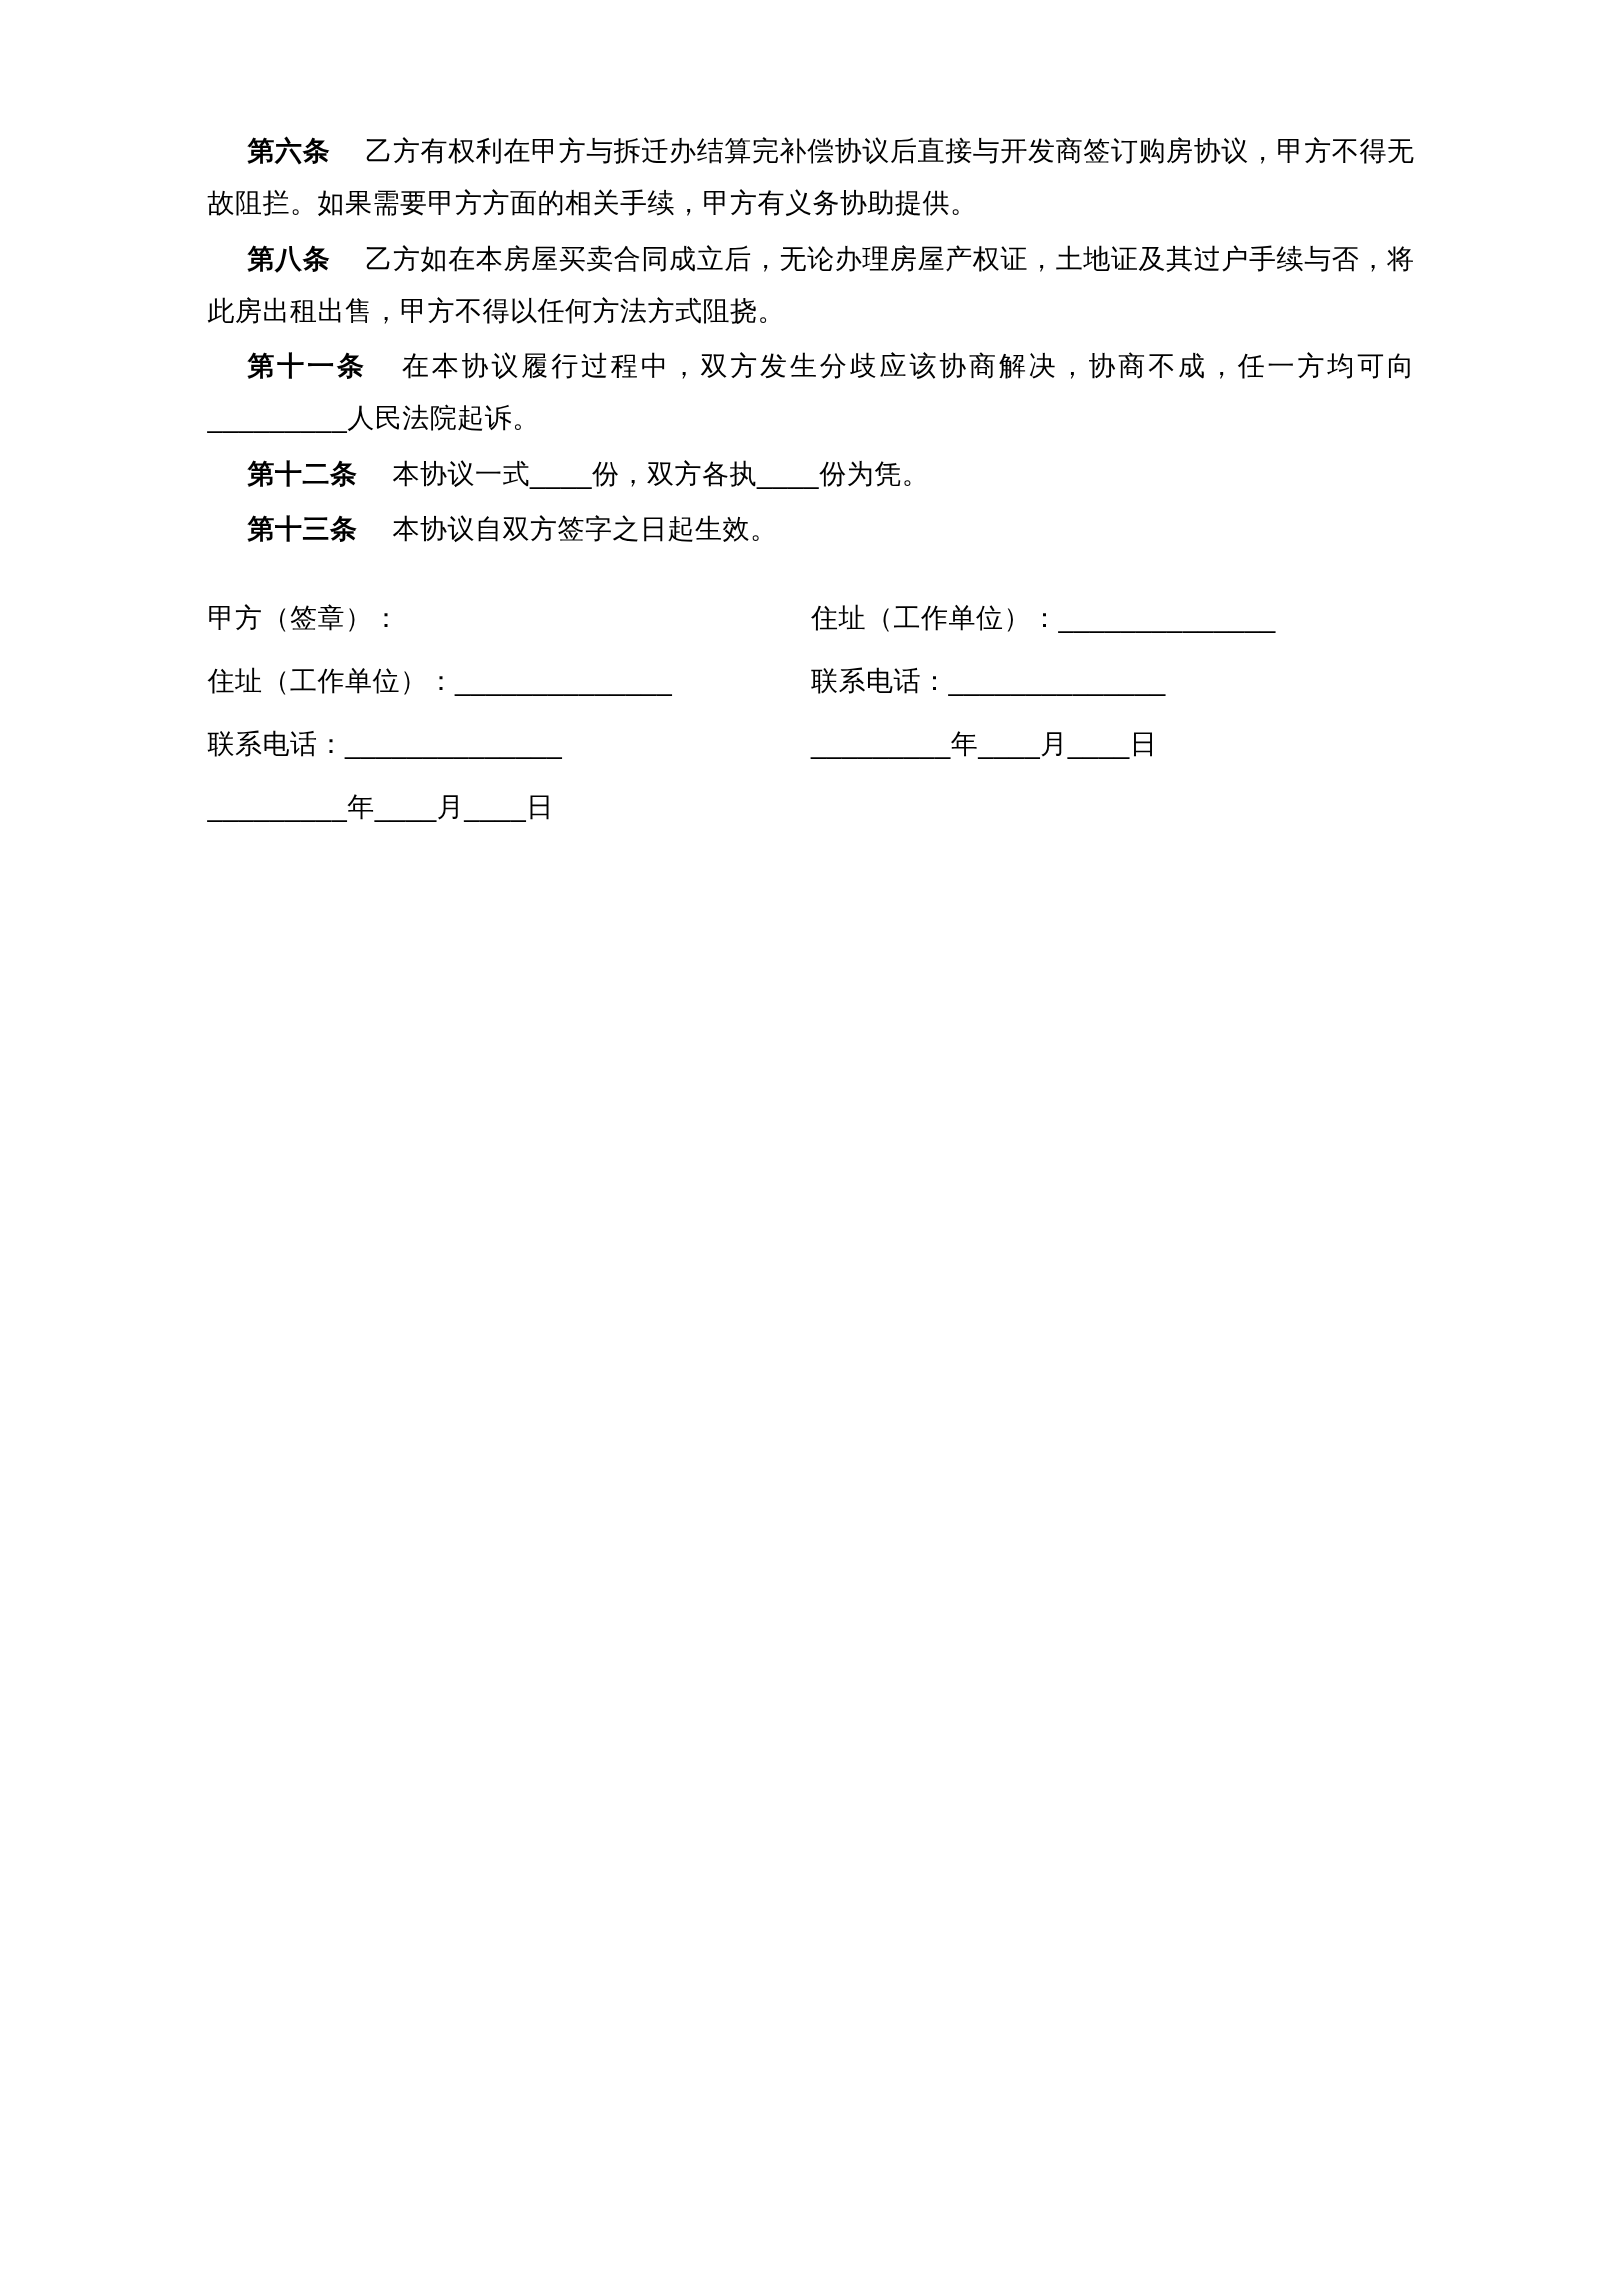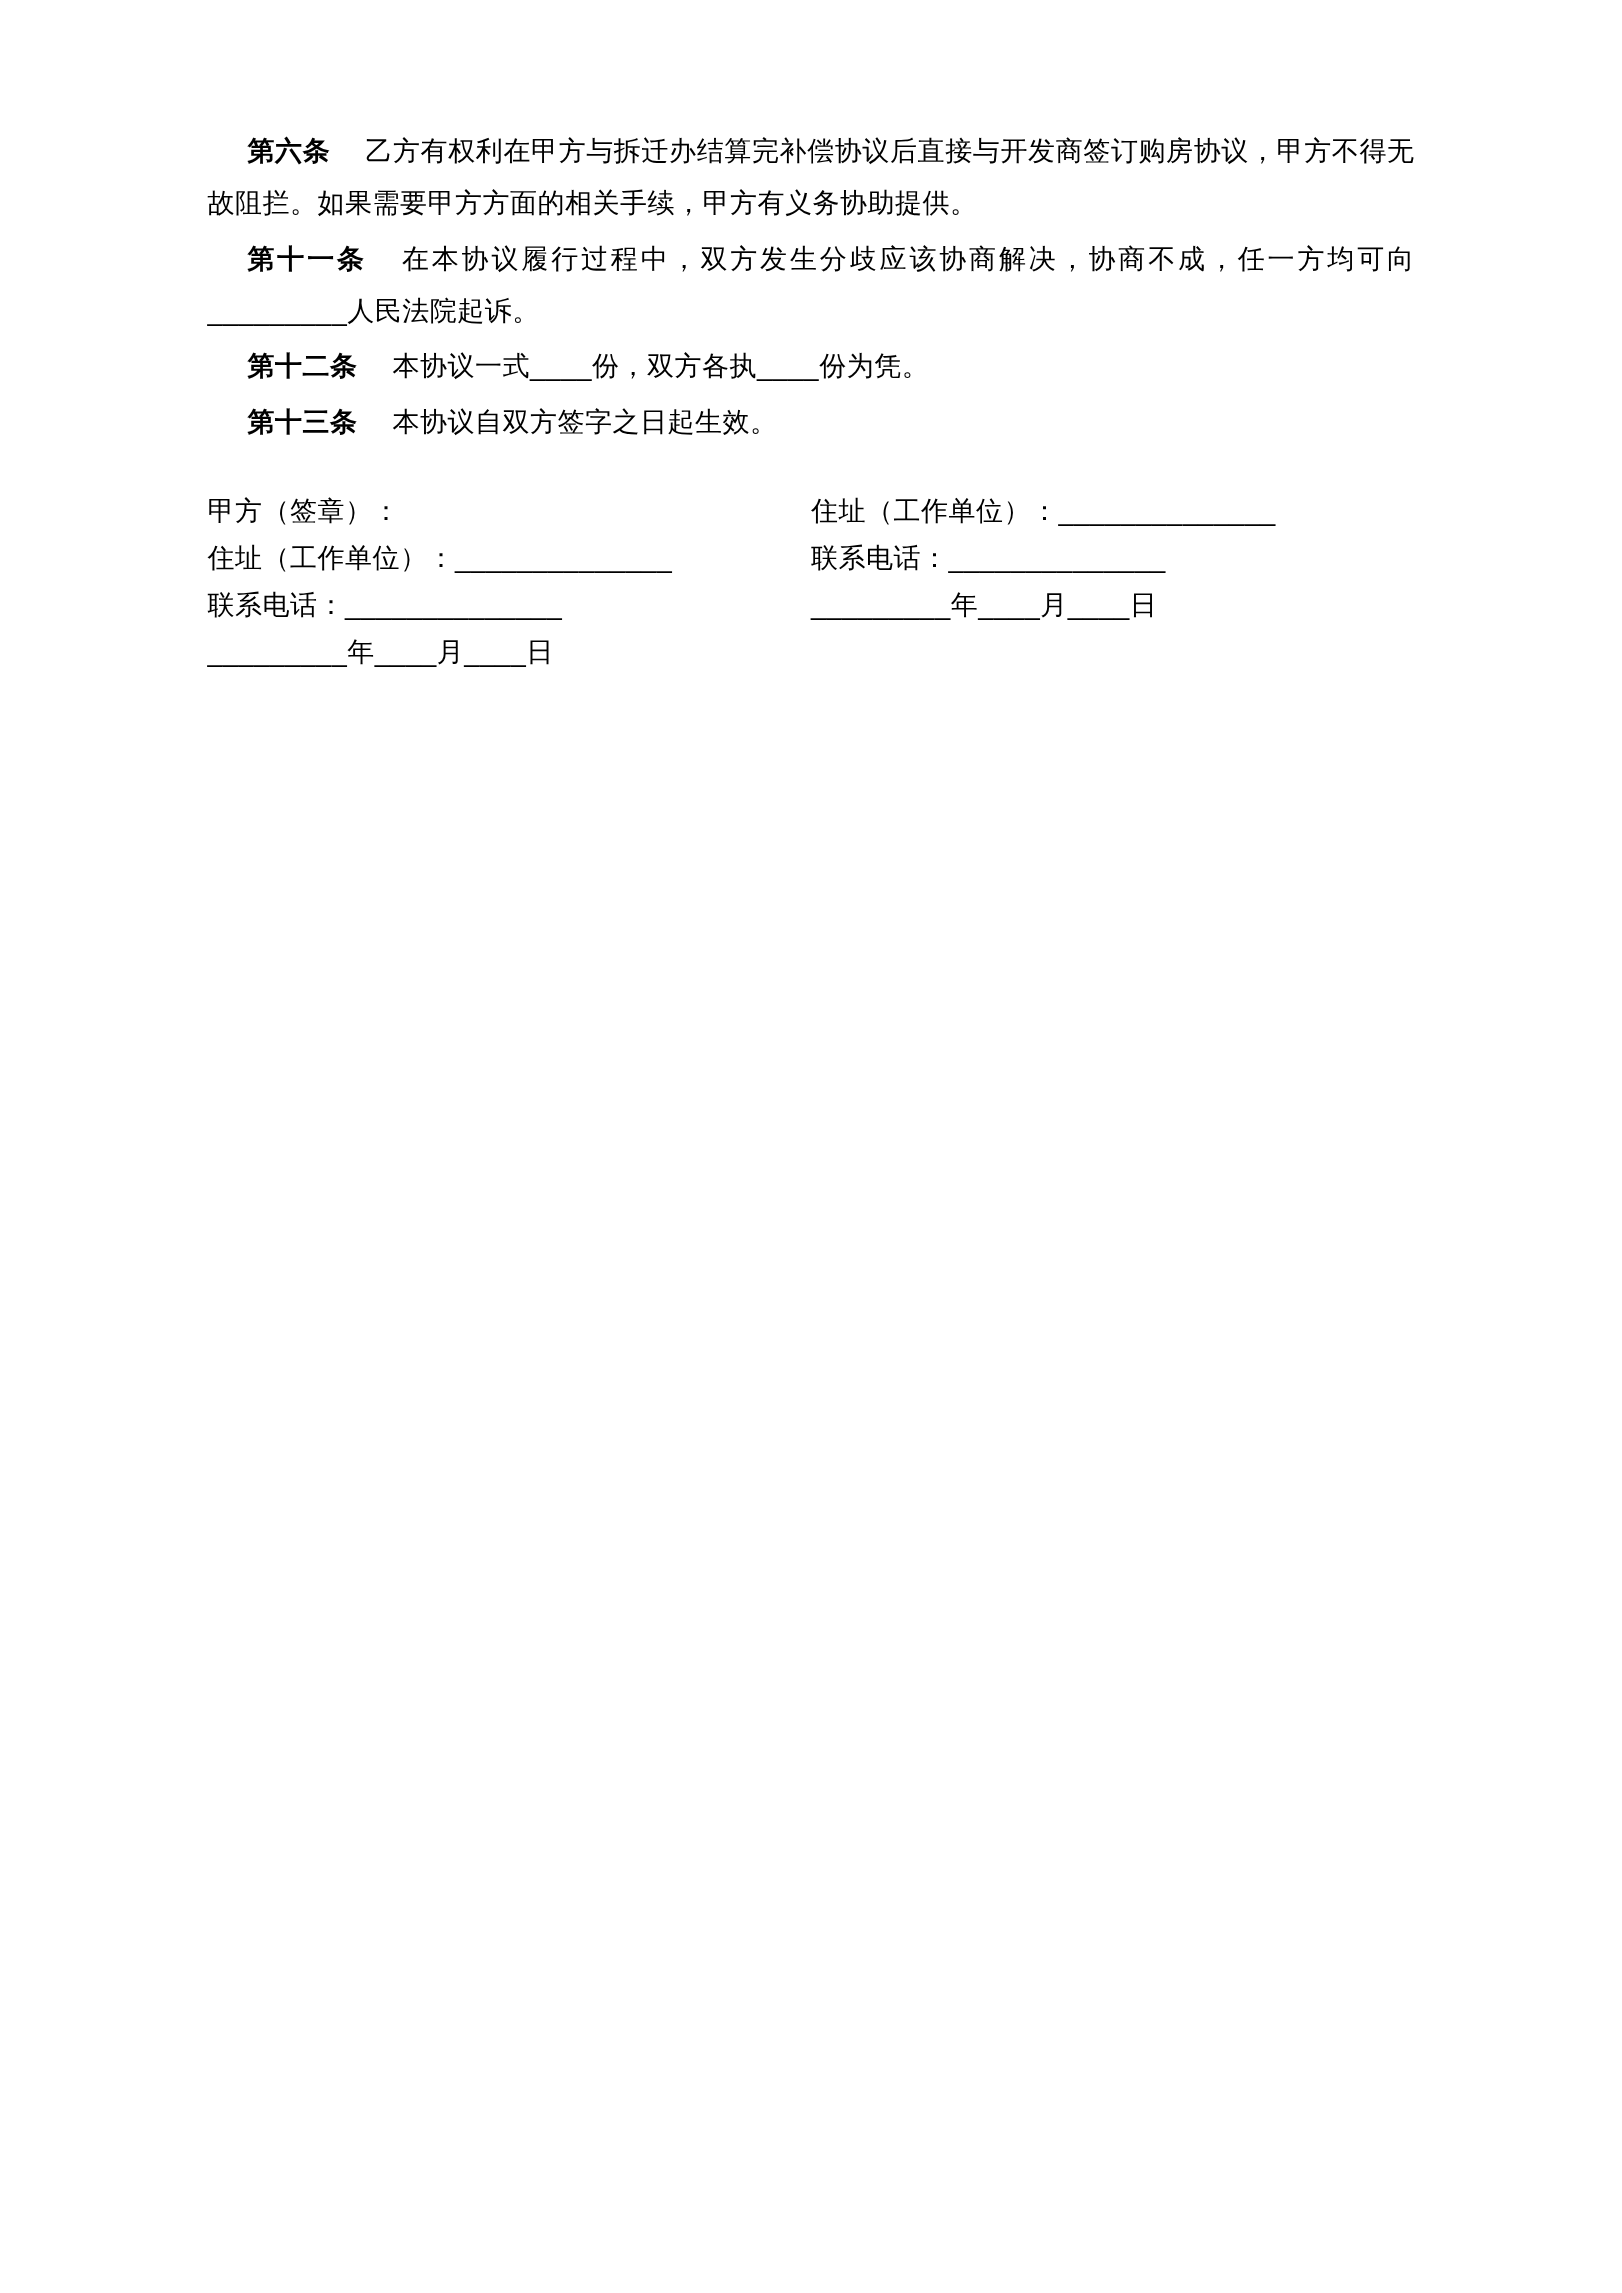--- a/index.html
+++ b/index.html
@@ -32,36 +32,38 @@
     .sig-block {
       display: flex;
       flex-direction: row;
       margin-top: 40px;
       width: 100%;
     }
     .sig-col {
       width: 50%;
       display: flex;
       flex-direction: column;
+      gap: 16px;
     }
     .sig-col p {
       line-height: 47px;
       white-space: nowrap;
       letter-spacing: 0.5px;
     }
   </style>
 </head>
 <body>
 
 <div class="page">
   <div class="body-text">
 
     <p class="para"><span class="article-label">第六条</span><span>乙方有权利在甲方与拆迁办结算完补偿协议后直接与开发商签订购房协议，甲方不得无故阻拦。如果需要甲方方面的相关手续，甲方有义务协助提供。</span></p>
 
 
+    <p class="para"><span class="article-label">第八条</span><span>乙方如在本房屋买卖合同成立后，无论办理房屋产权证，土地证及其过户手续与否，将此房出租出售，甲方不得以任何方法方式阻挠。</span></p>
 
 
 
     <p class="para"><span class="article-label">第十一条</span><span>在本协议履行过程中，双方发生分歧应该协商解决，协商不成，任一方均可向_________人民法院起诉。</span></p>
 
     <p class="para"><span class="article-label">第十二条</span><span>本协议一式____份，双方各执____份为凭。</span></p>
 
     <p class="para"><span class="article-label">第十三条</span><span>本协议自双方签字之日起生效。</span></p>
 
   </div>

